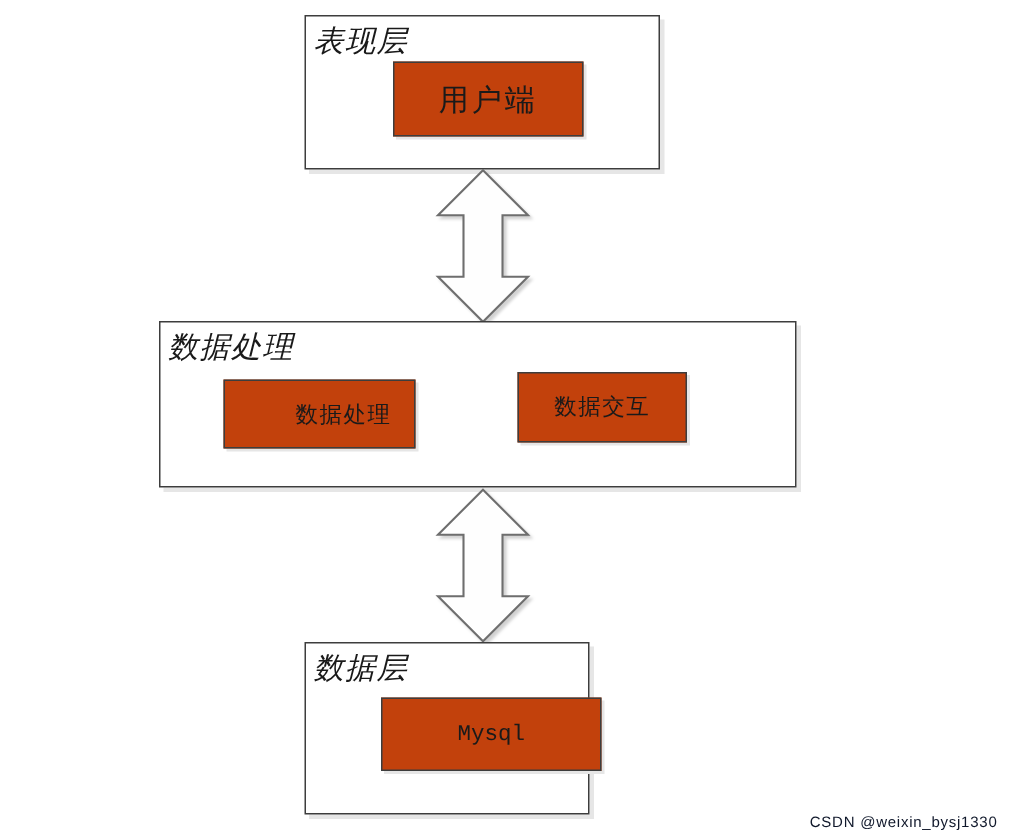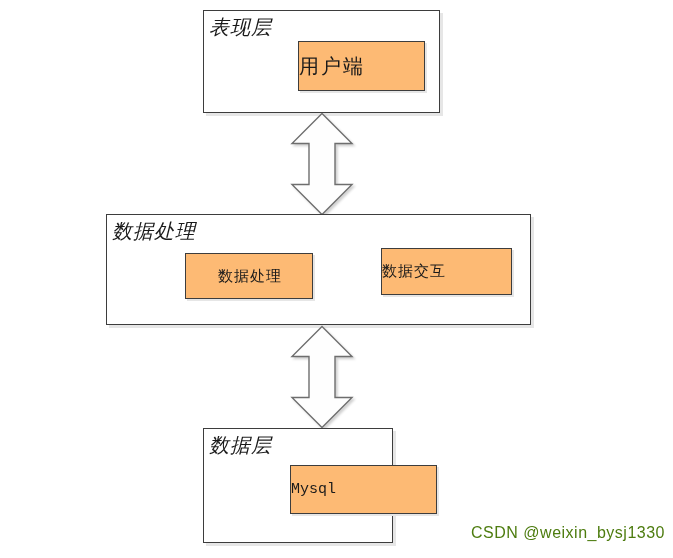--- a/index.html
+++ b/index.html
@@ -27,34 +27,34 @@
     position: absolute;
     left: 5px;
     top: 3px;
     font-size: 20px;
     letter-spacing: 1px;
     white-space: nowrap;
     font-style: italic;
   }
   .node-box {
     position: absolute;
-    background: #fdba74;
+    background: #c2410c;
     border: 1.5px solid #3d3d3d;
     box-shadow: 2px 2px 0 #e6e6e6;
     box-sizing: border-box;
     display: flex;
     align-items: center;
-    margin-left: 36px;
+    justify-content: center;
   }
   #box-presentation { left: 203px; top: 10px;  width: 237px; height: 103px; }
   #node-client      { left: 58px;  top: 30px;  width: 127px; height: 50px; font-size: 20px; letter-spacing: 2px; }
 
   #box-business     { left: 106px; top: 214px; width: 425px; height: 111px; }
   #node-processing  { left: 42px;  top: 38px;  width: 128px; height: 46px; font-size: 15px; letter-spacing: 1px; padding-left: 32px; }
-  #node-interaction { left: 238px; top: 33px;  width: 131px; height: 47px; font-size: 15px; letter-spacing: 1px; }
+  #node-interaction { left: 238px; top: 33px;  width: 113px; height: 47px; font-size: 15px; letter-spacing: 1px; }
 
   #box-data         { left: 203px; top: 428px; width: 190px; height: 115px; }
   #node-mysql       { left: 50px;  top: 36px;  width: 147px; height: 49px;
                       font-family: "Liberation Mono", "DejaVu Sans Mono", monospace;
                       font-size: 15px; }
 
   .arrow-svg {
     position: absolute;
     width: 68px;
     height: 104px;
@@ -66,24 +66,24 @@
   .arrow-shape {
     fill: #fefefe;
     stroke: #6e6e6e;
     stroke-width: 1.4;
     stroke-linejoin: miter;
     filter: drop-shadow(2px 2px 1px rgba(0,0,0,0.18));
   }
   .watermark {
     position: absolute;
     right: 8px;
-    bottom: 16px;
+    bottom: 4px;
     font-family: "Liberation Sans", "DejaVu Sans", sans-serif;
-    font-size: 16px;
-    color: #4d7c0f;
+    font-size: 10px;
+    color: #0f172a;
     letter-spacing: 0.5px;
   }
 </style>
 </head>
 <body>
 
 <div class="canvas">
 
   <div class="layer-box" id="box-presentation">
     <div class="layer-label">表现层</div>

